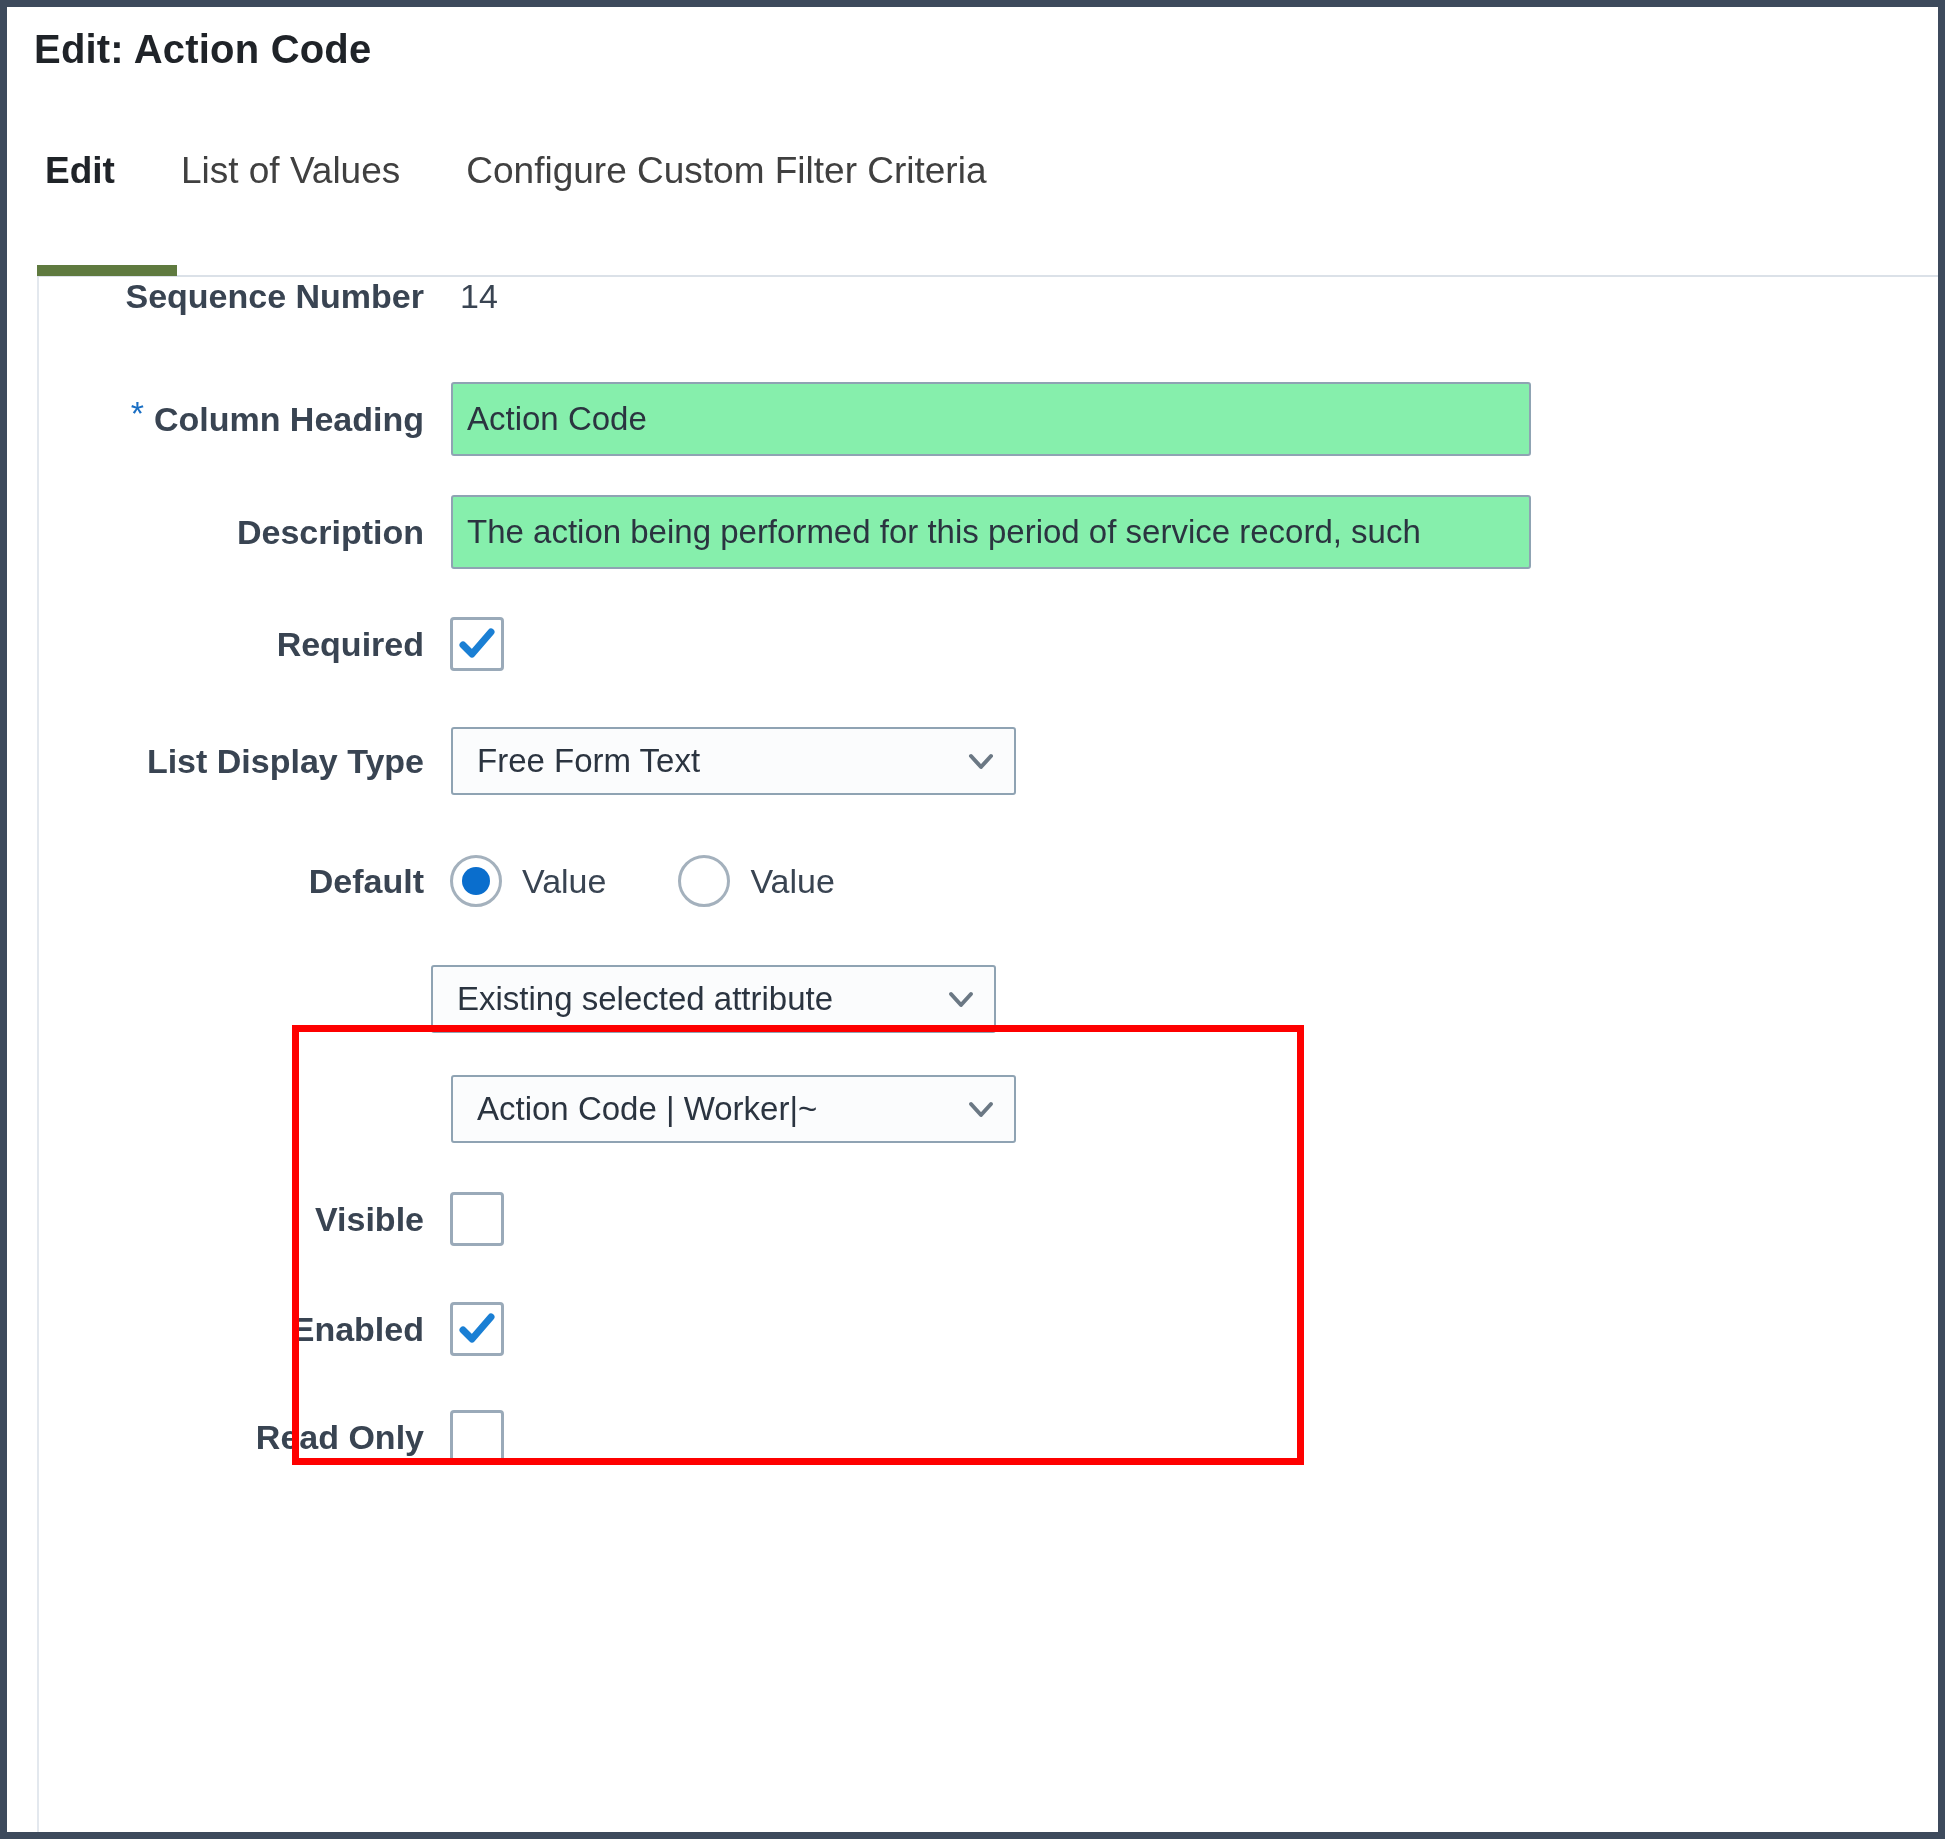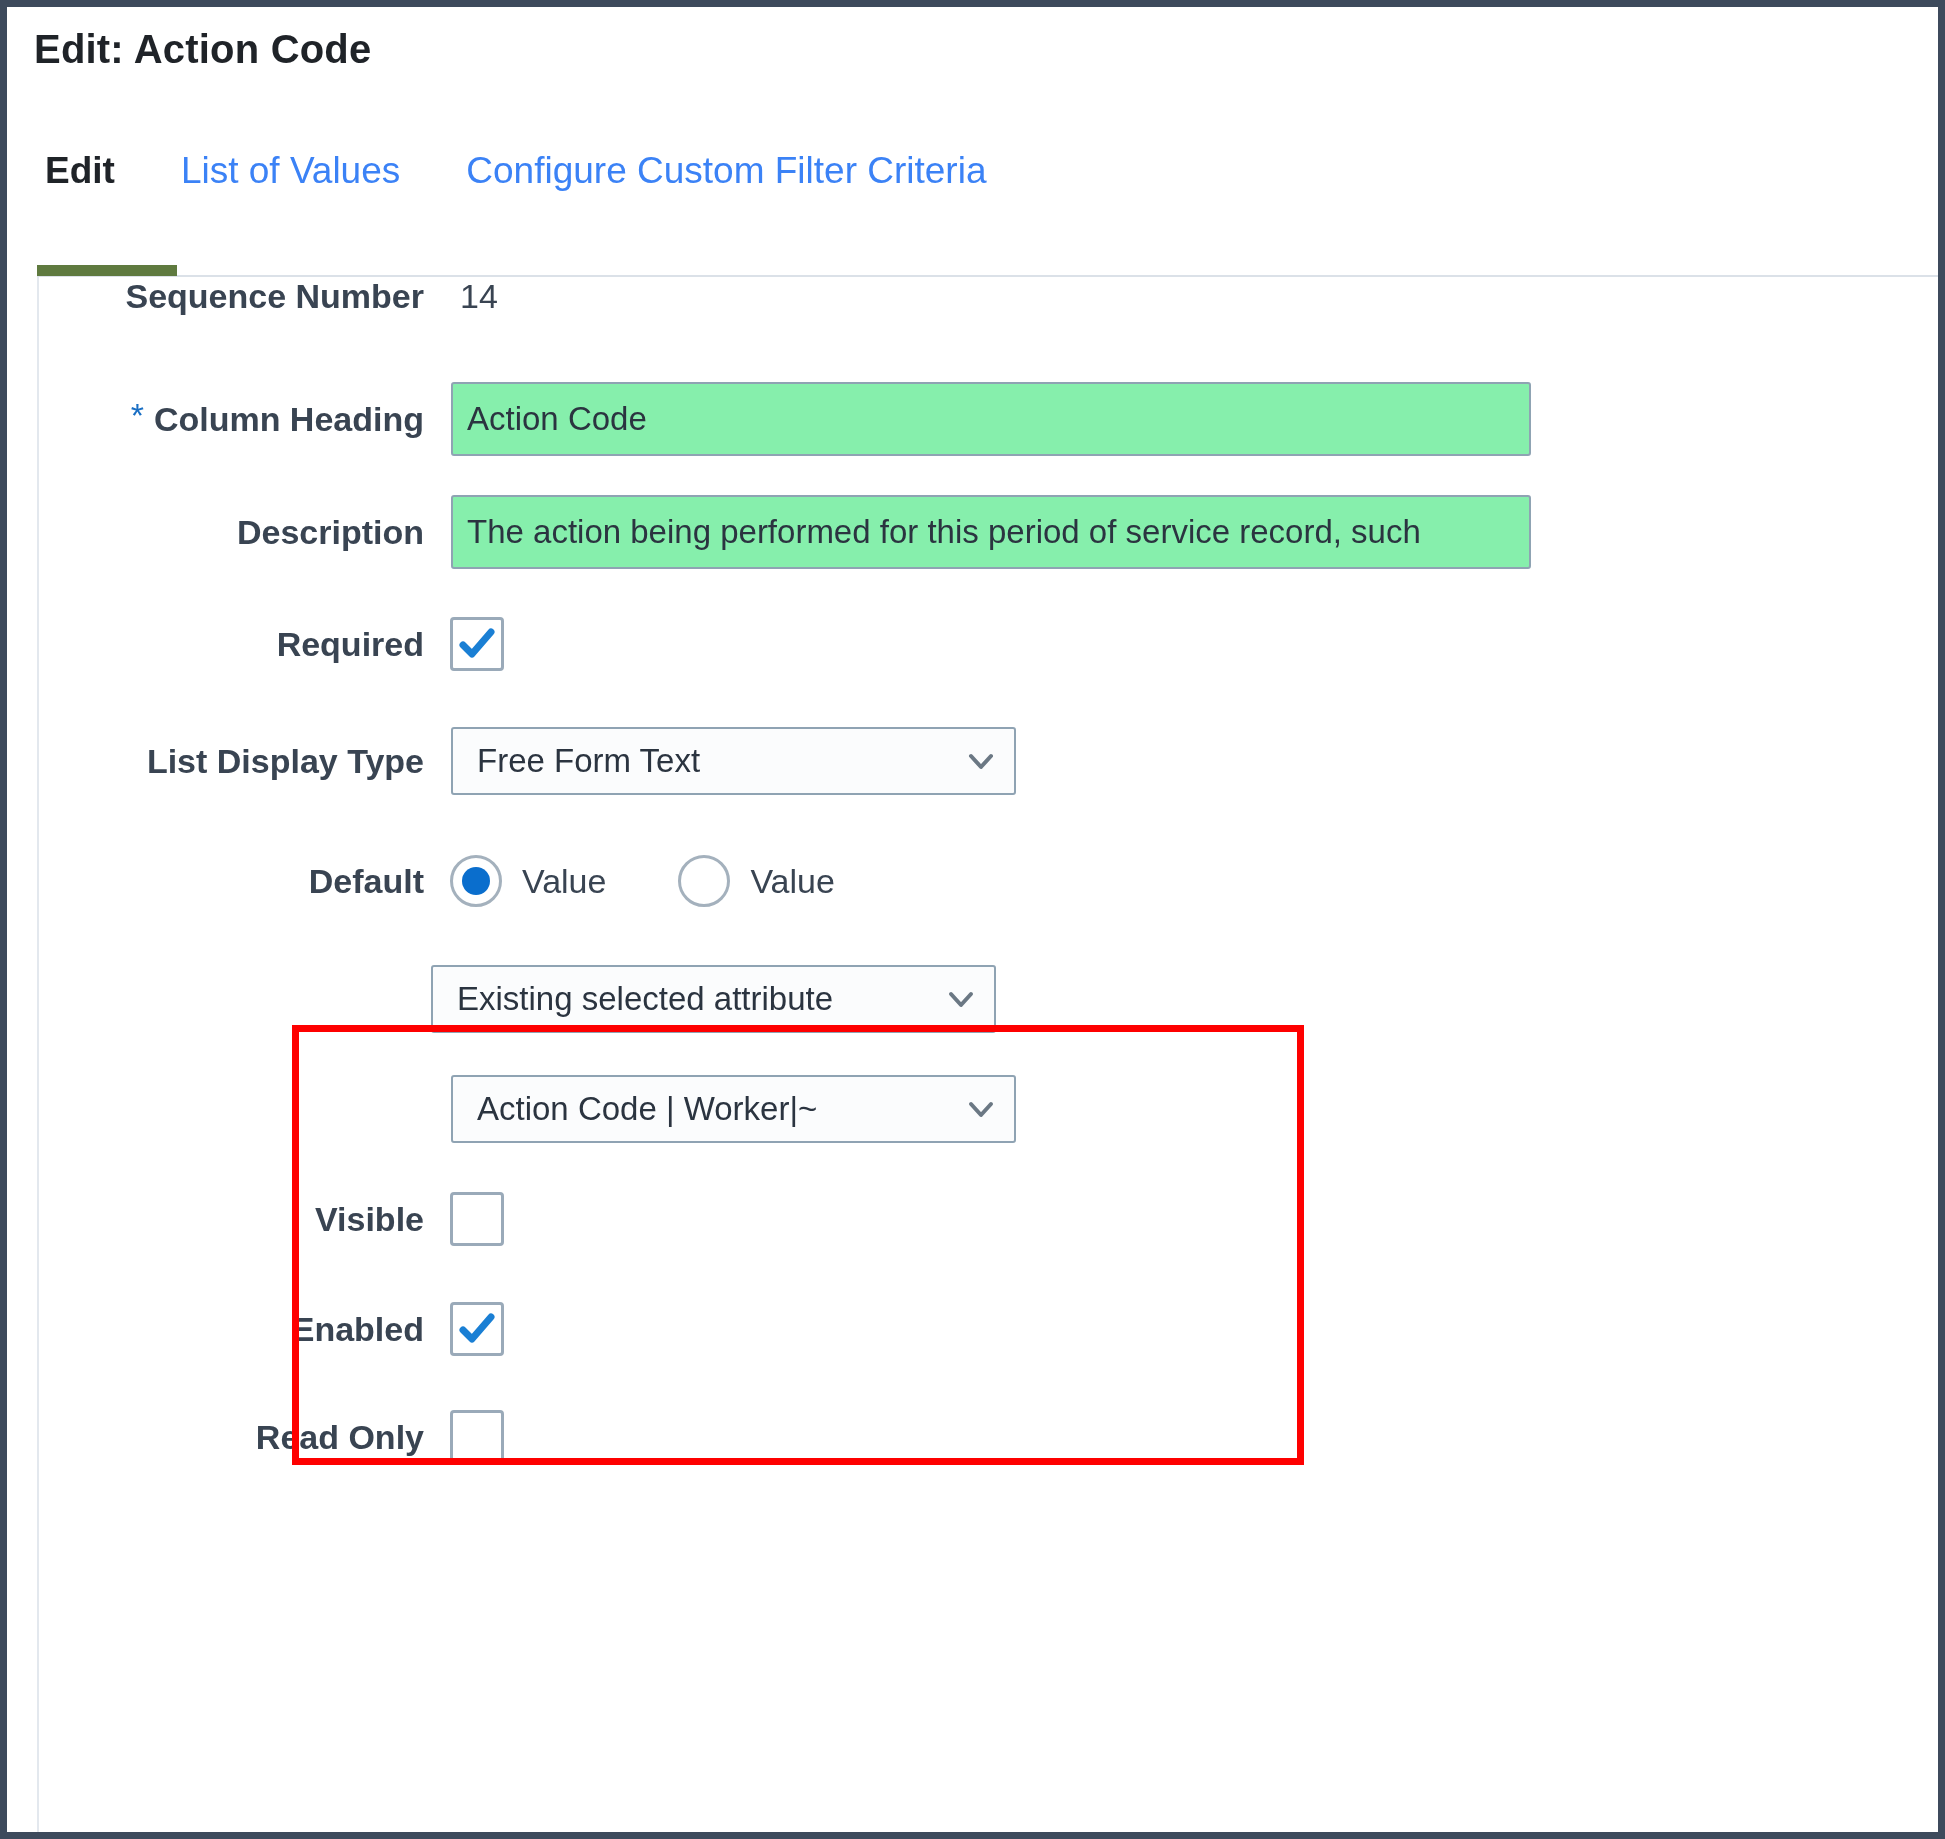--- a/index.html
+++ b/index.html
@@ -43,21 +43,21 @@
   .tabs-row {
     position: absolute;
     left: 38px;
     top: 0px;
     display: flex;
     align-items: flex-start;
     justify-content: space-between;
   }
   .tab {
     font-size: 37px;
-    color: #3b82f6;
+    color: #404040;
     padding: 0 0 0 0;
     margin-right: 66px;
     white-space: nowrap;
     line-height: 48px;
   }
   .tab.active {
     color: #1f2328;
     font-weight: bold;
   }
   .tab-underline {
@@ -98,21 +98,20 @@
     font-size: 34px;
     font-weight: bold;
     color: #394452;
     text-align: right;
     white-space: nowrap;
   }
   .lbl-wrap {
     width: 385px;
     display: flex;
     justify-content: flex-end;
-    align-items: center;
     padding-right: 0px;
     box-sizing: border-box;
   }
   .req-star {
     color: #1a6fc4;
     font-size: 34px;
     margin-right: 10px;
     line-height: 1;
     position: relative;
     top: -4px;

